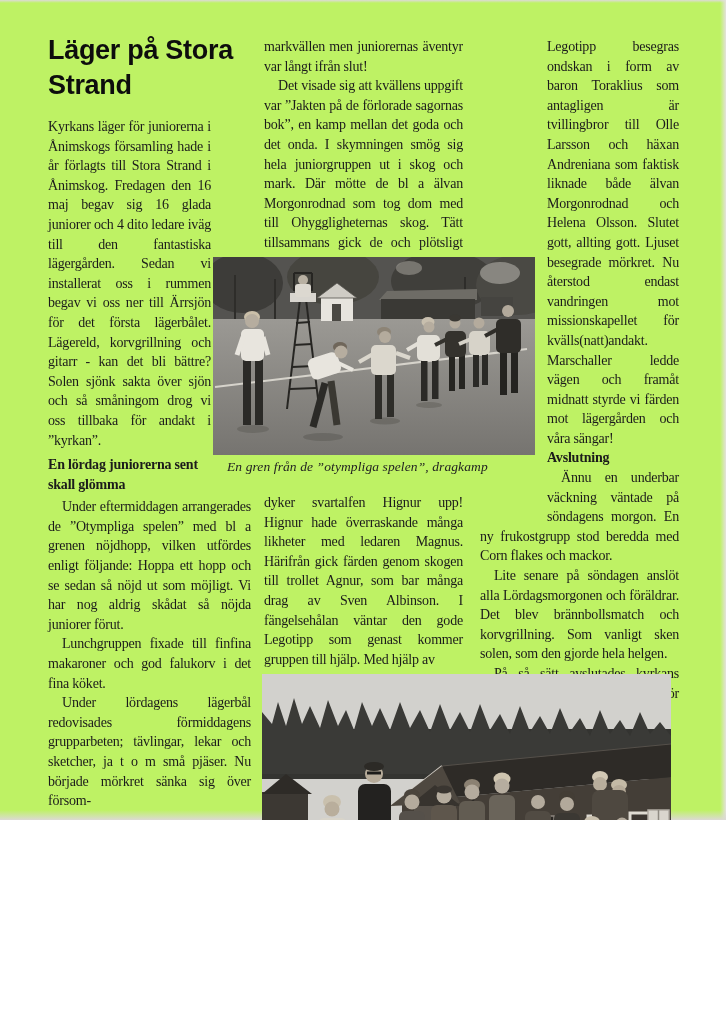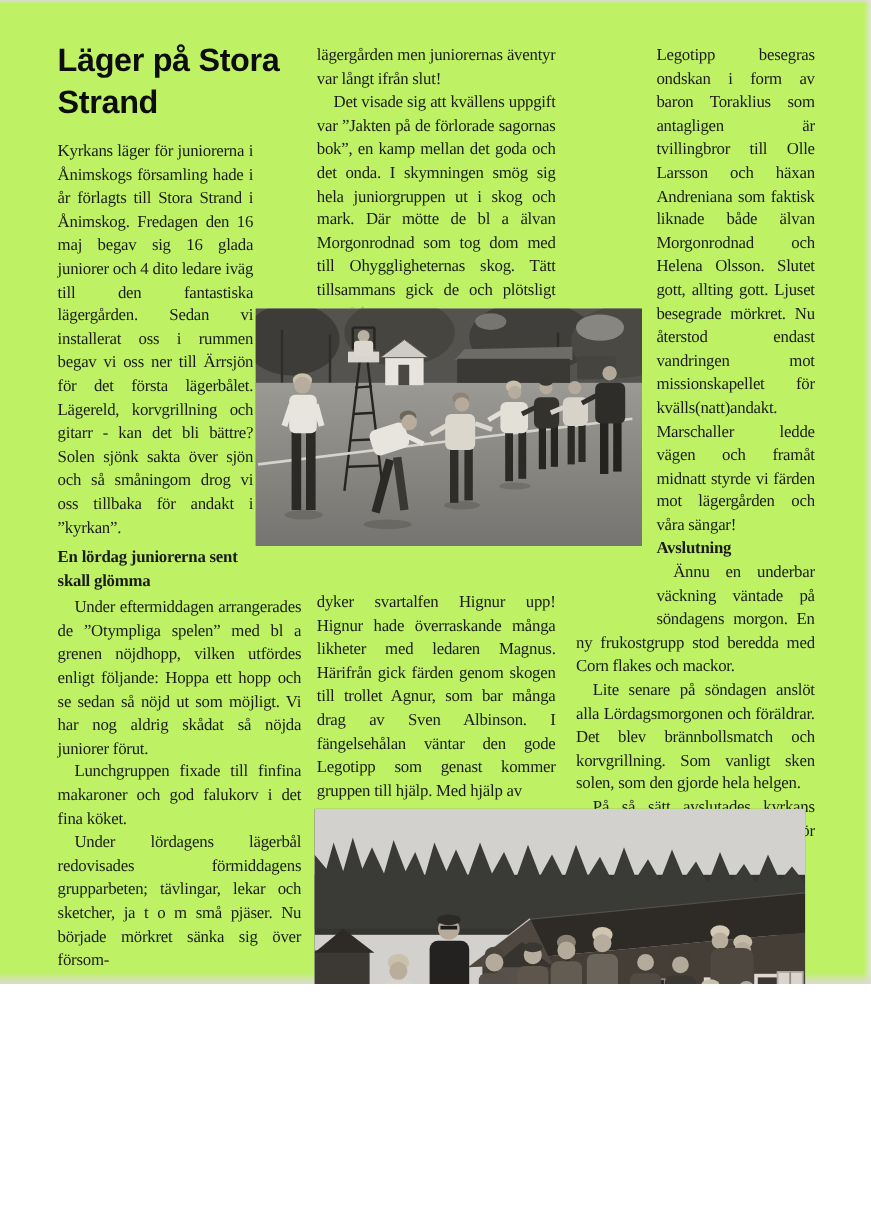--- a/index.html
+++ b/index.html
@@ -53,21 +53,21 @@
   <div class="col col1">
     <div class="spacer-r"></div>
     <p>Kyrkans läger för juniorerna i Ånimskogs församling hade i år förlagts till Stora Strand i Ånimskog. Fredagen den 16 maj begav sig 16 glada juniorer och 4 dito ledare iväg till den fantastiska lägergården. Sedan vi installerat oss i rummen begav vi oss ner till Ärrsjön för det första lägerbålet. Lägereld, korvgrillning och gitarr - kan det bli bättre? Solen sjönk sakta över sjön och så småningom drog vi oss tillbaka för andakt i ”kyrkan”.</p>
     <p class="subhead sh1">En lördag juniorerna sent skall glömma</p>
     <p class="ind">Under eftermiddagen arrangerades de ”Otympliga spelen” med bl a grenen nöjdhopp, vilken utfördes enligt följande: Hoppa ett hopp och se sedan så nöjd ut som möjligt. Vi har nog aldrig skådat så nöjda juniorer förut.</p>
     <p class="ind">Lunchgruppen fixade till finfina makaroner och god falukorv i det fina köket.</p>
     <p class="ind">Under lördagens lägerbål redovisades förmiddagens grupparbeten; tävlingar, lekar och sketcher, ja t o m små pjäser. Nu började mörkret sänka sig över försom-</p>
   </div>
 
   <div class="col col2top">
-    <p>lägergården men juniorernas äventyr var långt ifrån slut!</p>
+    <p>markvällen men juniorernas äventyr var långt ifrån slut!</p>
     <p class="ind">Det visade sig att kvällens uppgift var ”Jakten på de förlorade sagornas bok”, en kamp mellan det goda och det onda. I skymningen smög sig hela juniorgruppen ut i skog och mark. Där mötte de bl a älvan Morgonrodnad som tog dom med till Ohyggligheternas skog. Tätt tillsammans gick de och plötsligt som från ingenstans</p>
   </div>
 
   <div class="col col2bot">
     <p>dyker svartalfen Hignur upp! Hignur hade överraskande många likheter med ledaren Magnus. Härifrån gick färden genom skogen till trollet Agnur, som bar många drag av Sven Albinson. I fängelsehålan väntar den gode Legotipp som genast kommer gruppen till hjälp. Med hjälp av</p>
   </div>
 
   <div class="col col3">
     <div class="spacer-l"></div>
     <p>Legotipp besegras ondskan i form av baron Toraklius som antagligen är tvillingbror till Olle Larsson och häxan Andreniana som faktisk liknade både älvan Morgonrodnad och Helena Olsson. Slutet gott, allting gott. Ljuset besegrade mörkret. Nu återstod endast vandringen mot missionskapellet för kvälls(natt)andakt. Marschaller ledde vägen och framåt midnatt styrde vi färden mot lägergården och våra sängar!</p>
@@ -182,20 +182,21 @@
         <circle cx="266" cy="66" r="5.5" fill="#b4ab9d"></circle>
 
         <rect x="287" y="94" width="7" height="44" fill="#242320"></rect>
         <rect x="298" y="94" width="7" height="42" fill="#242320"></rect>
         <rect x="283" y="62" width="25" height="34" rx="5" fill="#2f2d29"></rect>
         <line x1="285" y1="72" x2="272" y2="79" stroke="#2f2d29" stroke-width="4"></line>
         <circle cx="295" cy="54" r="6" fill="#b2a99b"></circle>
       </g>
     </svg>
   </div>
+  <div class="caption caption1">En gren från de ”otympliga spelen”, dragkamp</div>
 
   <div class="photo photo2">
     <svg width="409" height="263" viewBox="0 0 409 263" preserveAspectRatio="none">
       <rect width="409" height="263" fill="#d2d1cd"></rect>
       <rect x="0" y="55" width="409" height="50" fill="#343431"></rect>
       <path d="M0,100 L0,38 L10,50 L16,28 L24,52 L32,24 L40,50 L48,32 L58,54 L66,26 L76,52 L84,36 L92,56 L100,28 L110,52 L118,34 L128,56 L138,28 L148,54 L158,36 L168,58 L178,30 L188,56 L198,38 L208,58 L218,30 L228,56 L238,40 L248,60 L258,32 L268,58 L278,42 L288,60 L298,34 L308,58 L318,44 L328,62 L338,36 L348,60 L358,46 L368,62 L378,38 L388,60 L398,48 L409,62 L409,100 Z" fill="#3a3a37"></path>
 
       <g>
         <polygon points="140,128 409,103 409,205 140,205" fill="#443e37"></polygon>
         <polygon points="128,133 180,92 409,70 409,103 140,128" fill="#2e2b27"></polygon>

